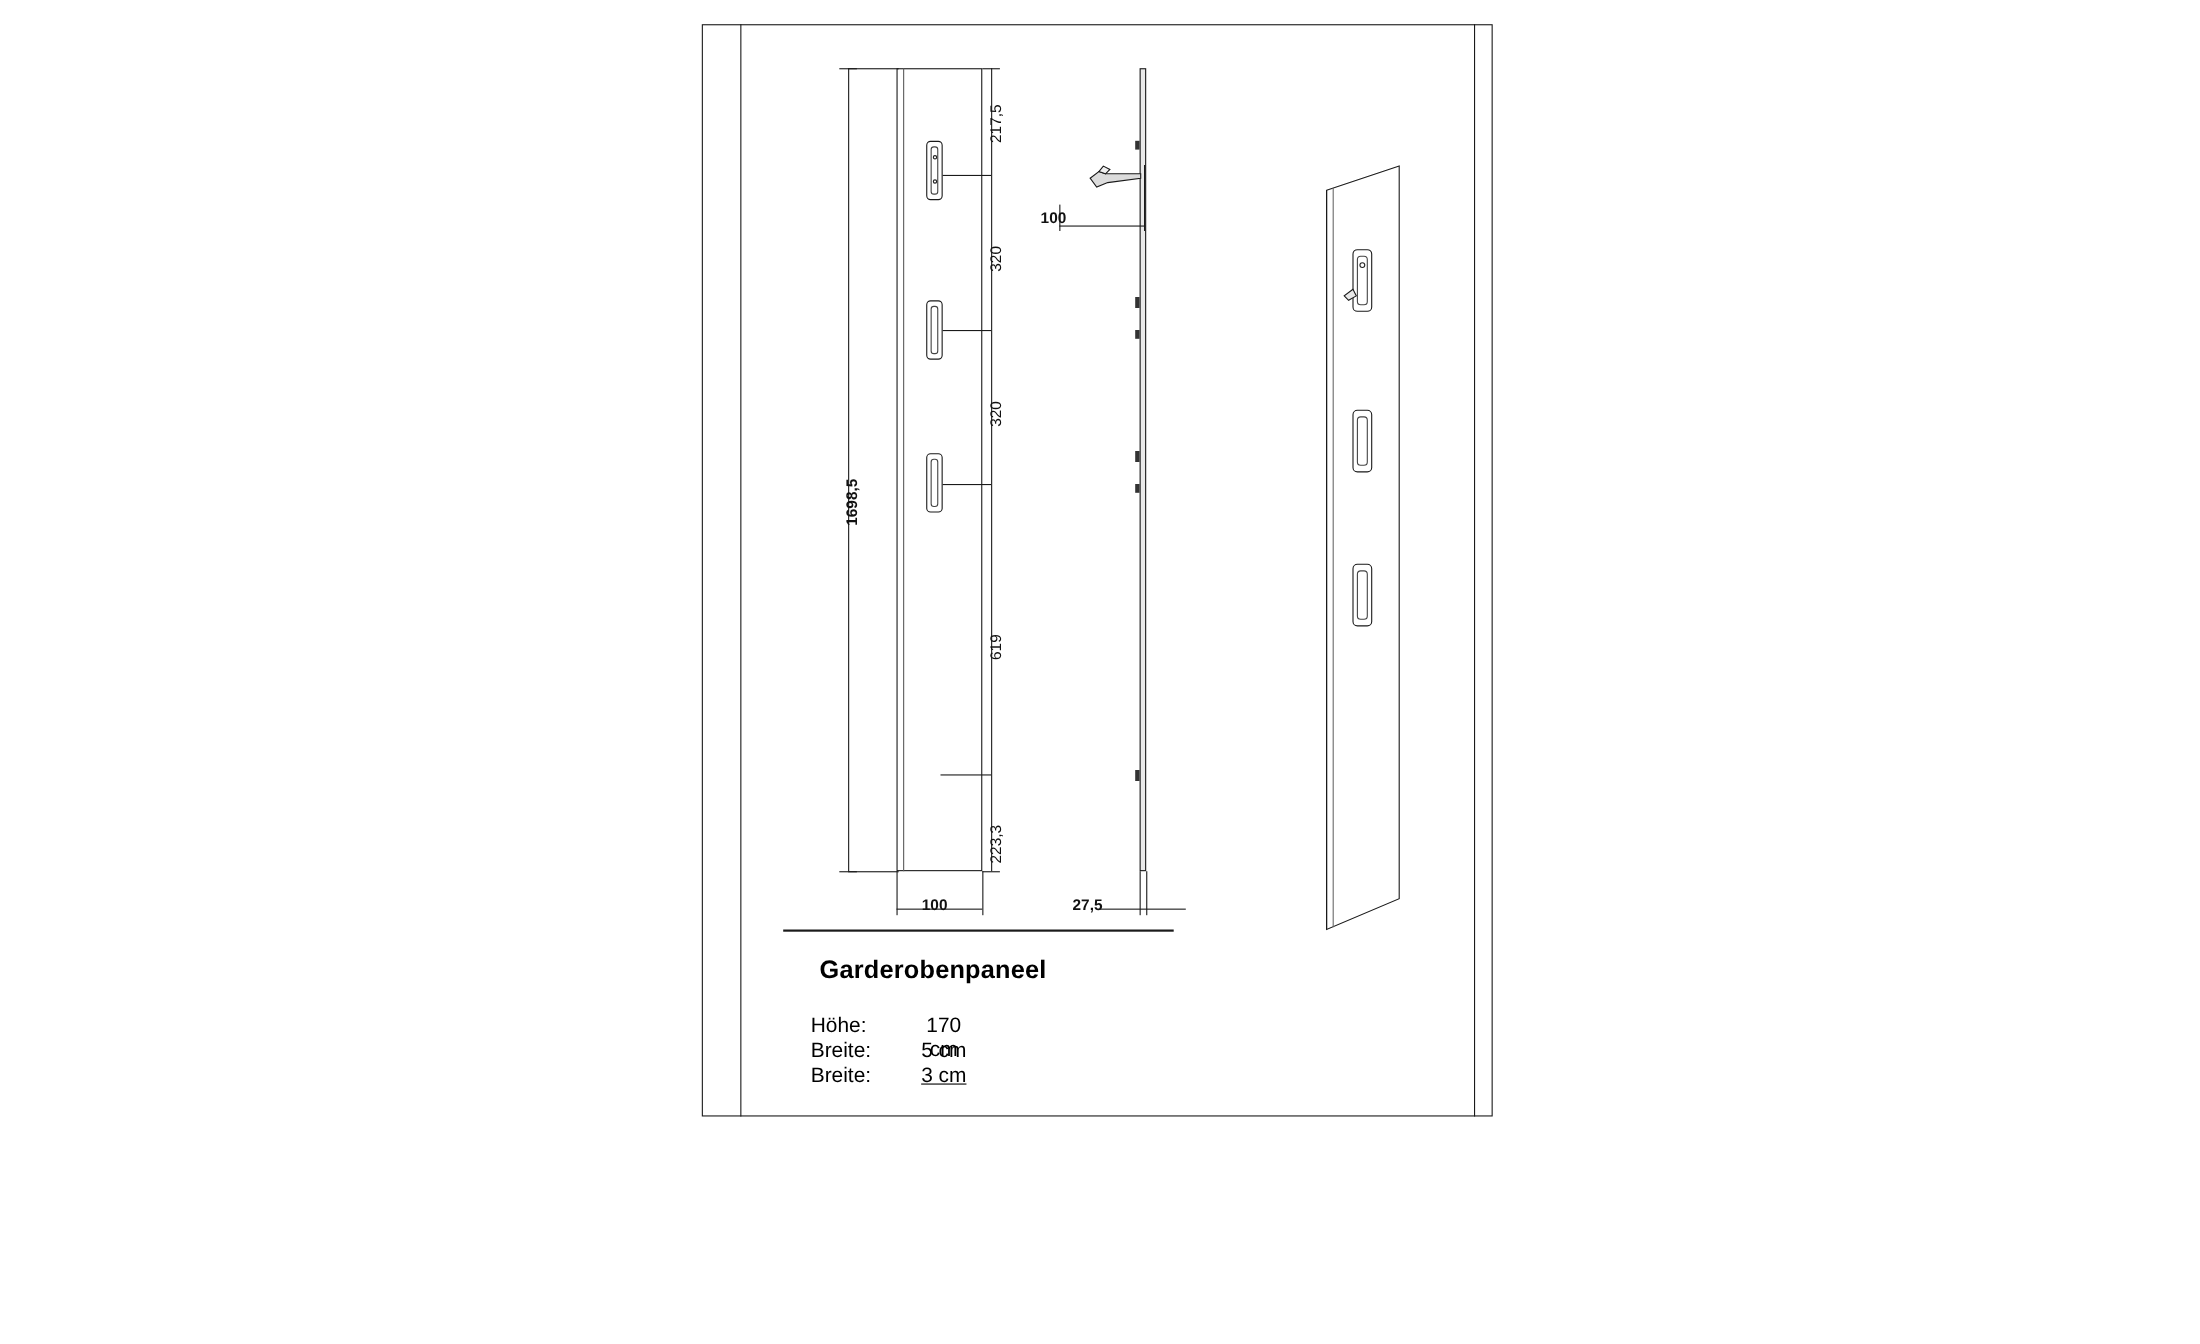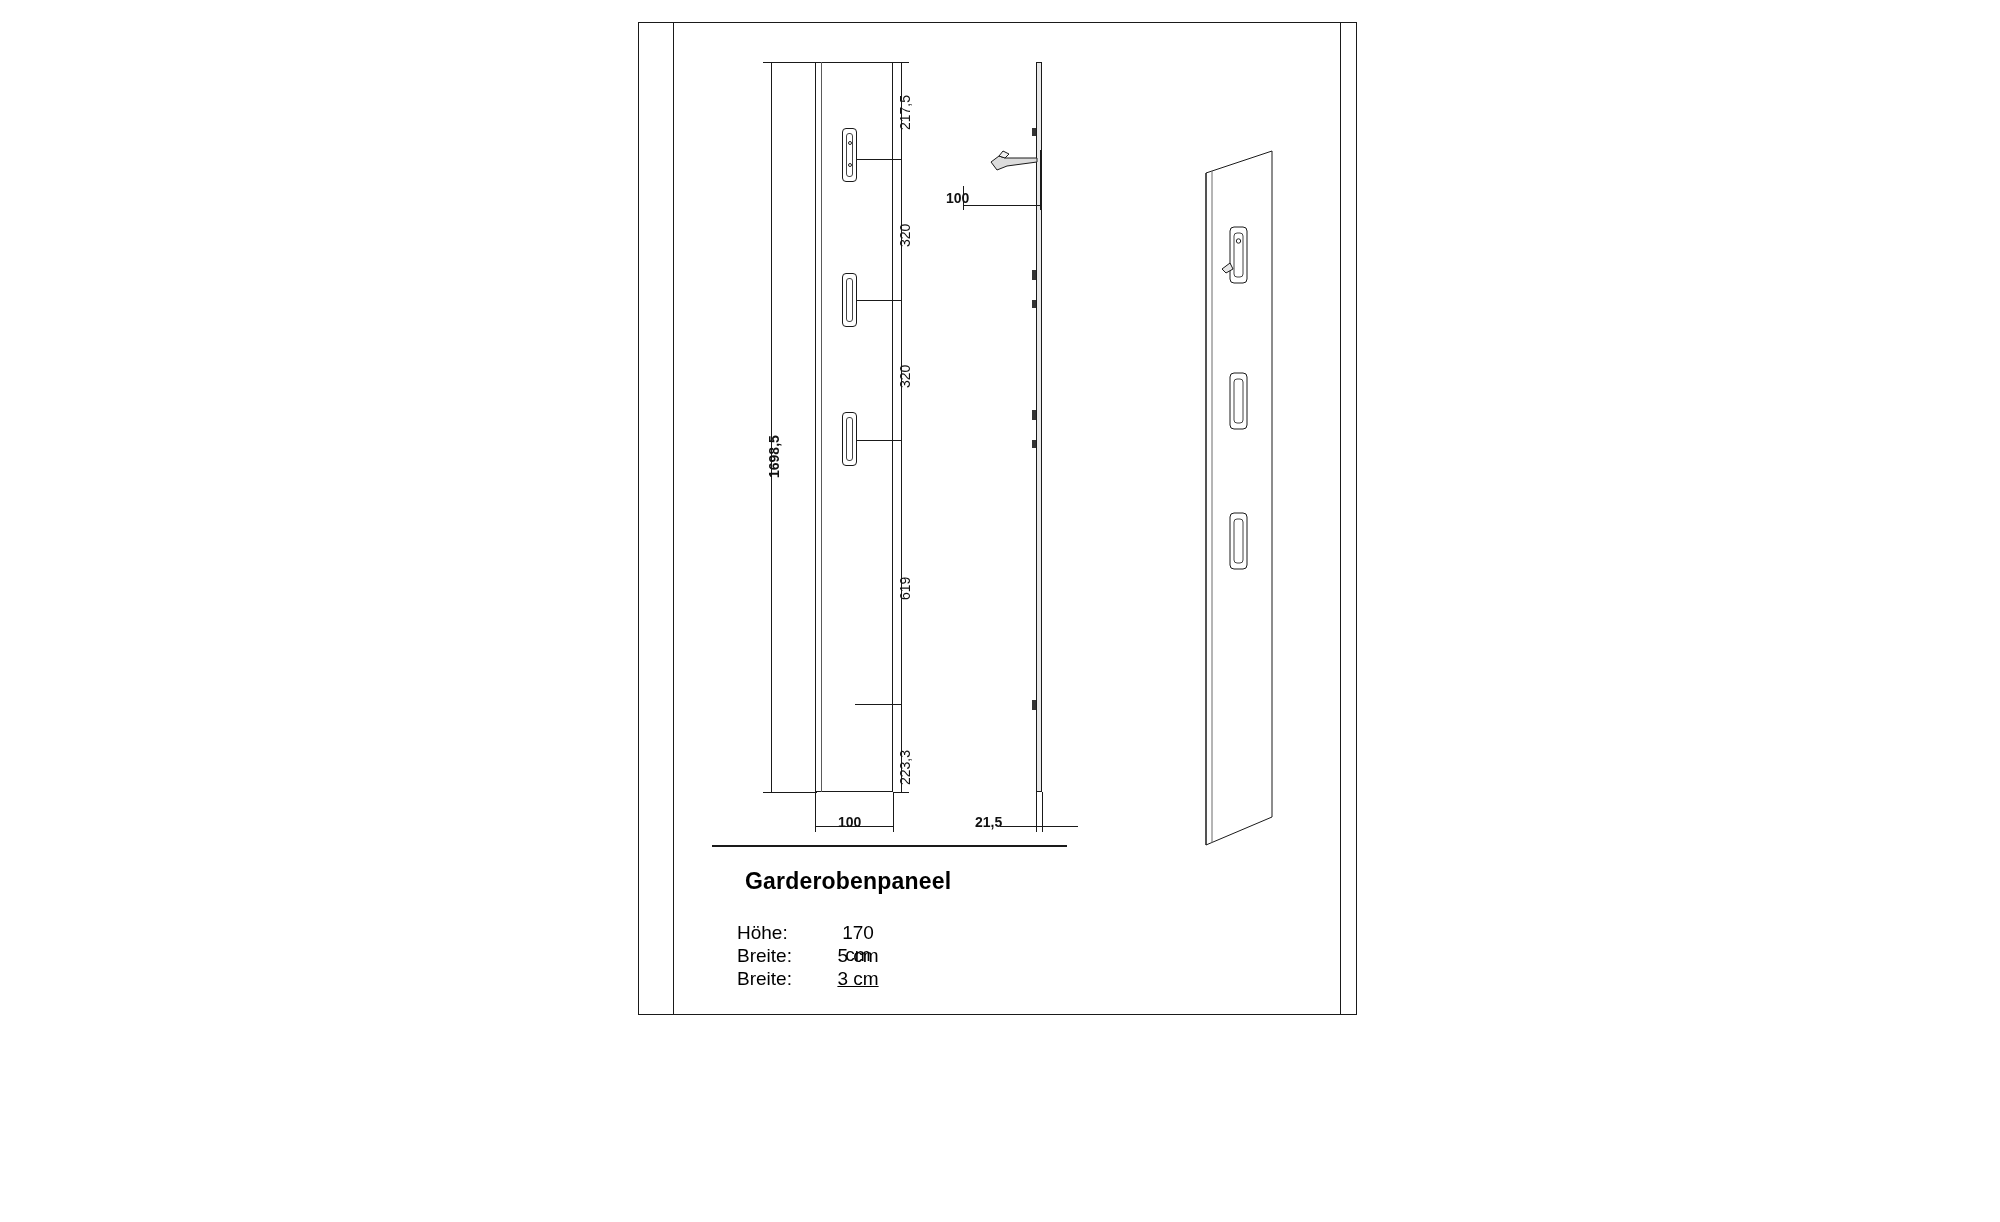--- a/index.html
+++ b/index.html
@@ -221,21 +221,21 @@
   <div class="ln" style="left:1032px; top:700px; width:4px; height:10px; background:#333;"></div>
 
   <div class="ln hl" style="left:963px; top:205px; width:78px;"></div>
   <div class="ln vl" style="left:963px; top:186px; height:24px;"></div>
   <div class="ln vl" style="left:1040px; top:150px; height:60px;"></div>
   <div class="dimtext bold" style="left:946px; top:190px;">100</div>
 
   <div class="ln vl" style="left:1036px; top:792px; height:40px;"></div>
   <div class="ln vl" style="left:1042px; top:792px; height:40px;"></div>
   <div class="ln hl" style="left:1000px; top:826px; width:78px;"></div>
-  <div class="dimtext bold" style="left:975px; top:814px;">21,5</div>
+  <div class="dimtext bold" style="left:975px; top:814px;">27,5</div>
 
   <div class="ln" style="left:712px; top:845px; width:355px; height:2px;"></div>
 
   <svg class="panel-iso" width="110" height="705" viewBox="0 0 110 705">
     <polygon points="6,28 72,6 72,672 6,700" fill="#ffffff" stroke="#1a1a1a" stroke-width="1"></polygon>
     <line x1="12" y1="26" x2="12" y2="698" stroke="#6a6a6a" stroke-width="1"></line>
     <line x1="6" y1="28" x2="6" y2="700" stroke="#1a1a1a" stroke-width="1"></line>
 
     <g>
       <rect x="30" y="82" width="17" height="56" rx="4" fill="#ffffff" stroke="#1a1a1a" stroke-width="1"></rect>

